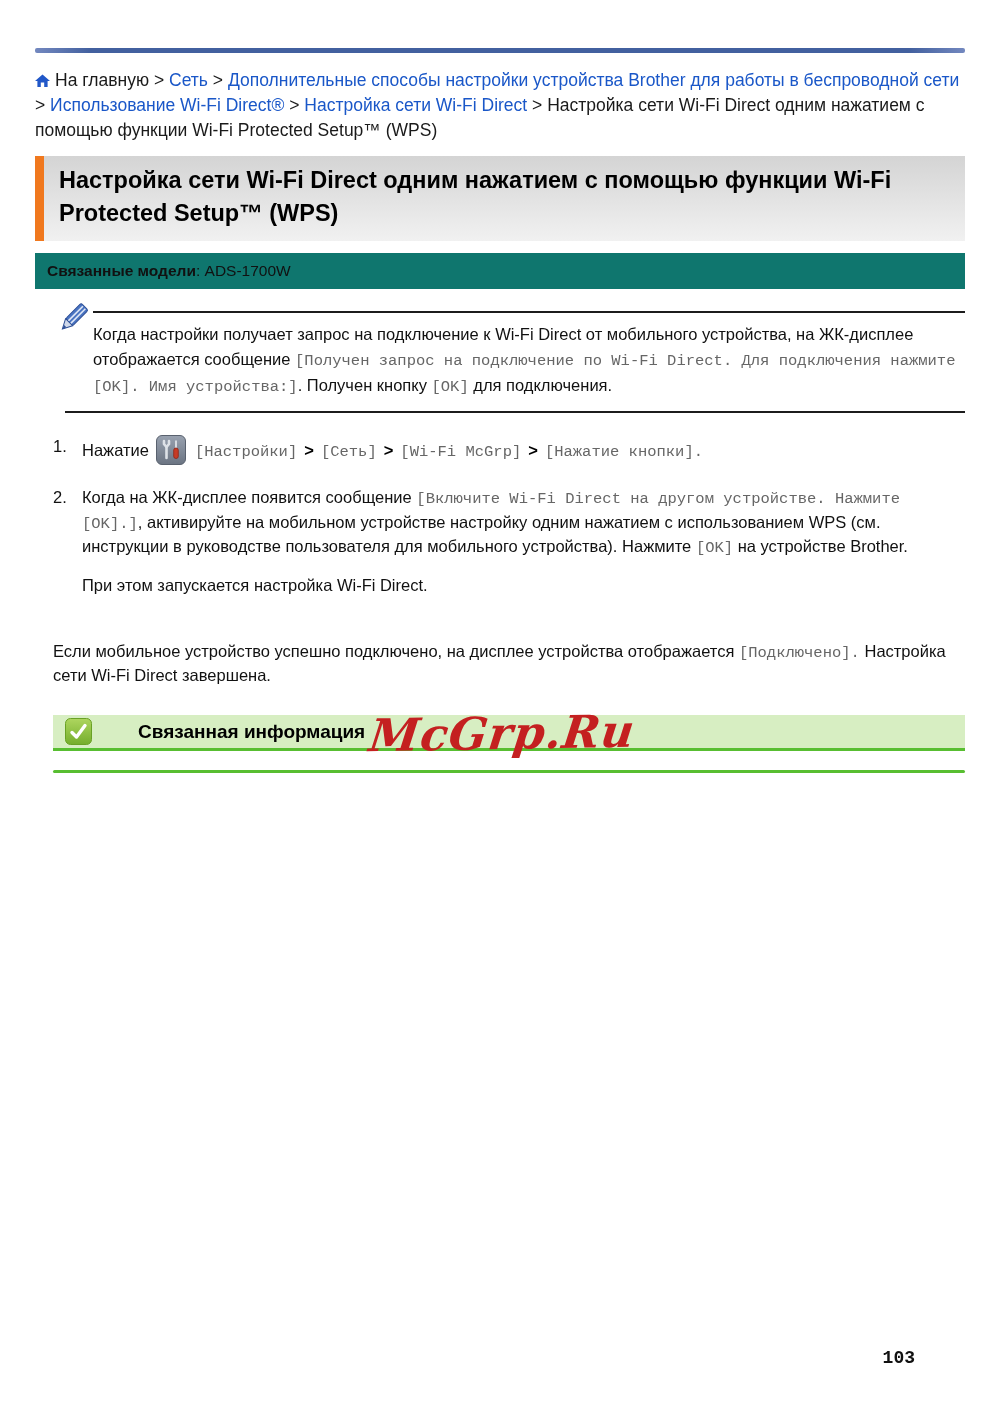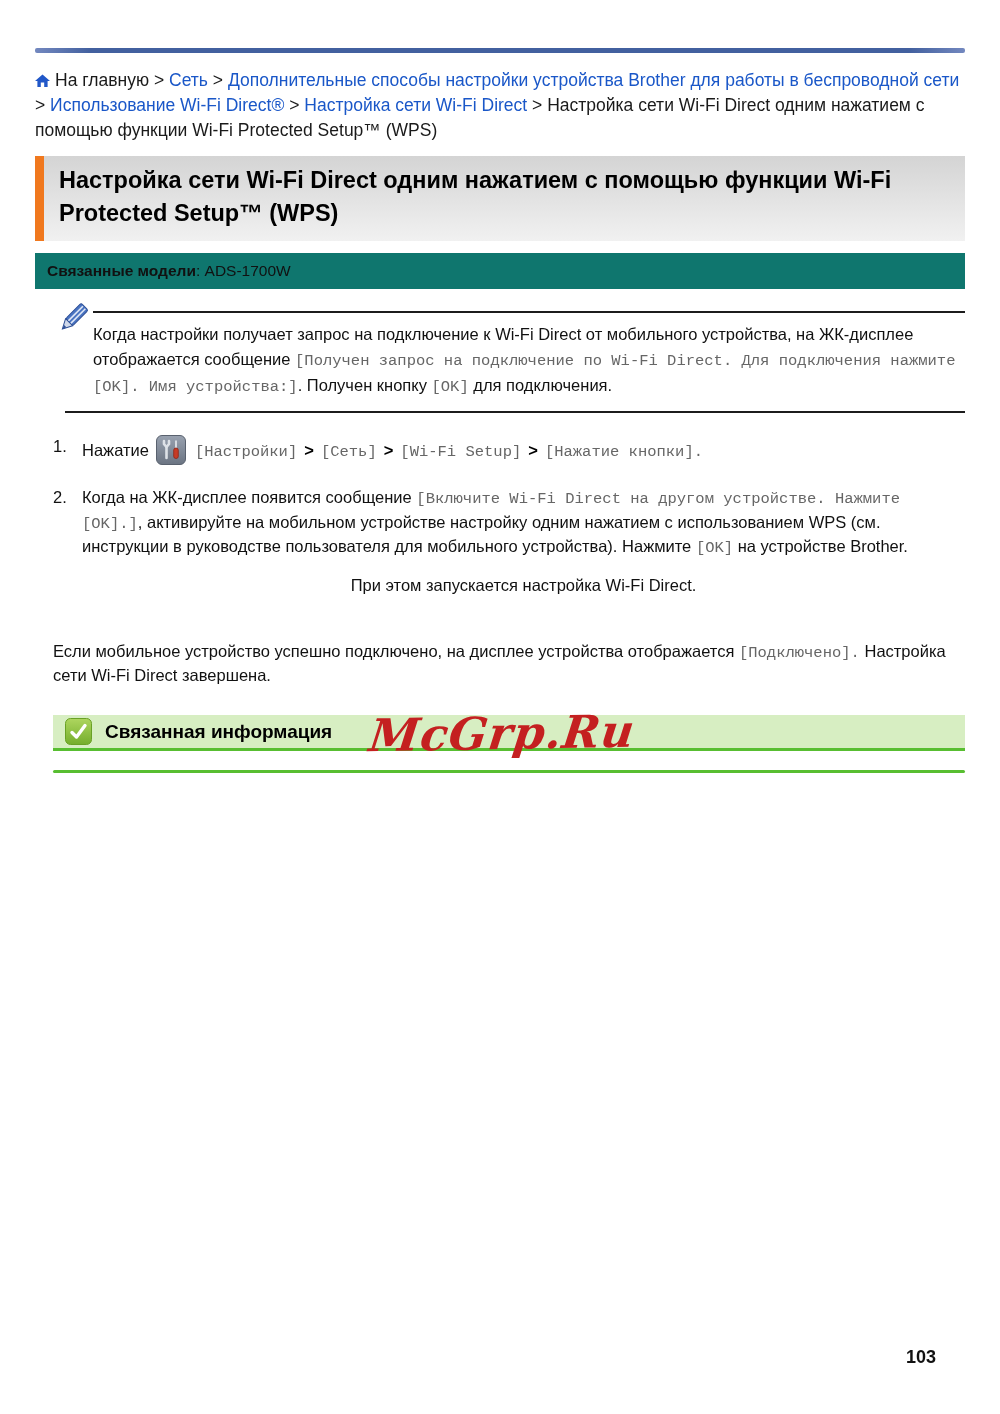--- a/index.html
+++ b/index.html
@@ -64,52 +64,52 @@
   .note-topline { border-top: 2px solid #1c1c1c; margin-left: 28px; }
   .note-body { padding: 9px 0 0 28px; font-size: 16.5px; line-height: 1.5; }
   .pencil-wrap { position: absolute; left: -12px; top: -12px; }
 
   .steps { margin: 22px 0 0 18px; }
   .step { display: flex; font-size: 16.5px; line-height: 1.45; margin-bottom: 15px; }
   .step-num { width: 29px; flex: none; }
   .step-body { flex: 1; }
   .sep-bold { font-weight: bold; color: #000; margin: 0 7px; }
   .settings-icon-wrap { display: inline-block; vertical-align: -9px; margin: 0 9px 0 7px; }
-  .step-result { margin-top: 14px; text-align: center; }
+  .step-result { margin-top: 14px; }
 
   .closing { margin: 42px 0 0 18px; }
 
   .related { margin-top: 28px; position: relative; }
   .related-header {
     margin-left: 18px;
     background: #d7eec2;
     border-bottom: 3px solid #58be31;
     height: 33px;
-    display: flex; align-items: center;
+    display: flex; align-items: center; gap: 33px;
   }
   .check-wrap { margin: 0 13px 0 12px; display: inline-flex; }
   .related-title { font-size: 19px; font-weight: bold; color: #000; }
   .watermark {
     position: absolute; left: 335px; top: -4px;
     font-family: "DejaVu Serif", serif;
     font-style: italic; font-weight: bold;
     font-size: 45px; line-height: 1;
     color: #c42020;
     transform: skewX(-8deg) rotate(-1deg);
     z-index: 5;
     letter-spacing: 1px;
   }
   .rel-item { margin: 18px 0 0 47px; font-size: 16.5px; }
   .rel-bullet { color: #222; margin-right: 11px; font-size: 14px; }
   .rel-link { color: #1a57c8; text-decoration: none; cursor: pointer; }
   .final-rule { margin: 19px 0 0 18px; height: 3px; background: #58be31; border-radius: 2px; }
 
   .page-number {
-    position: absolute; right: 64px; bottom: 46px;
-    font-family: Liberation Sans, sans-serif;
+    position: absolute; right: 85px; bottom: 46px;
+    font-family: Liberation Mono, monospace;
     font-weight: bold; font-size: 18px; color: #111;
   }
 </style>
 </head>
 <body>
 
 <div class="content">
 
   <div class="top-rule"></div>
 
@@ -159,21 +159,21 @@
                 <linearGradient id="btngrad" x1="0" y1="0" x2="0" y2="1">
                   <stop offset="0" stop-color="#99a2b0"></stop>
                   <stop offset="1" stop-color="#6b7482"></stop>
                 </linearGradient>
               </defs>
               <rect x="0.5" y="0.5" width="29" height="29" rx="5.5" fill="url(#btngrad)" stroke="#59616e"></rect>
               <path d="M8 6 L8 9 L10.5 12 L10.5 23" stroke="#dde1e7" stroke-width="2.6" fill="none" stroke-linecap="round"></path>
               <path d="M13 6 L13 9 L10.5 12" stroke="#dde1e7" stroke-width="2.6" fill="none" stroke-linecap="round"></path>
               <line x1="20" y1="5.5" x2="20" y2="13" stroke="#d7dbe1" stroke-width="2"></line>
               <rect x="17.7" y="13" width="4.6" height="10.5" rx="2.2" fill="#c63b26" stroke="#8e2417" stroke-width="0.8"></rect>
-            </svg></span><span class="mono">[Настройки]</span><span class="sep-bold">&gt;</span><span class="mono">[Сеть]</span><span class="sep-bold">&gt;</span><span class="mono">[Wi-Fi Setup]</span><span class="sep-bold">&gt;</span><span class="mono">[Нажатие кнопки]</span><span class="mono">.</span></div>
+            </svg></span><span class="mono">[Настройки]</span><span class="sep-bold">&gt;</span><span class="mono">[Сеть]</span><span class="sep-bold">&gt;</span><span class="mono">[Wi-Fi McGrp]</span><span class="sep-bold">&gt;</span><span class="mono">[Нажатие кнопки]</span><span class="mono">.</span></div>
     </div>
 
     <div class="step">
       <div class="step-num">2.</div>
       <div class="step-body">
         <div><span>Когда на ЖК-дисплее появится сообщение </span><span class="mono">[Включите Wi-Fi Direct на другом устройстве. Нажмите [OK].]</span><span>, активируйте на мобильном устройстве настройку одним нажатием с использованием WPS (см. инструкции в руководстве пользователя для мобильного устройства). Нажмите </span><span class="mono">[OK]</span><span> на устройстве Brother.</span></div>
         <div class="step-result">При этом запускается настройка Wi-Fi Direct.</div>
       </div>
     </div>
 

